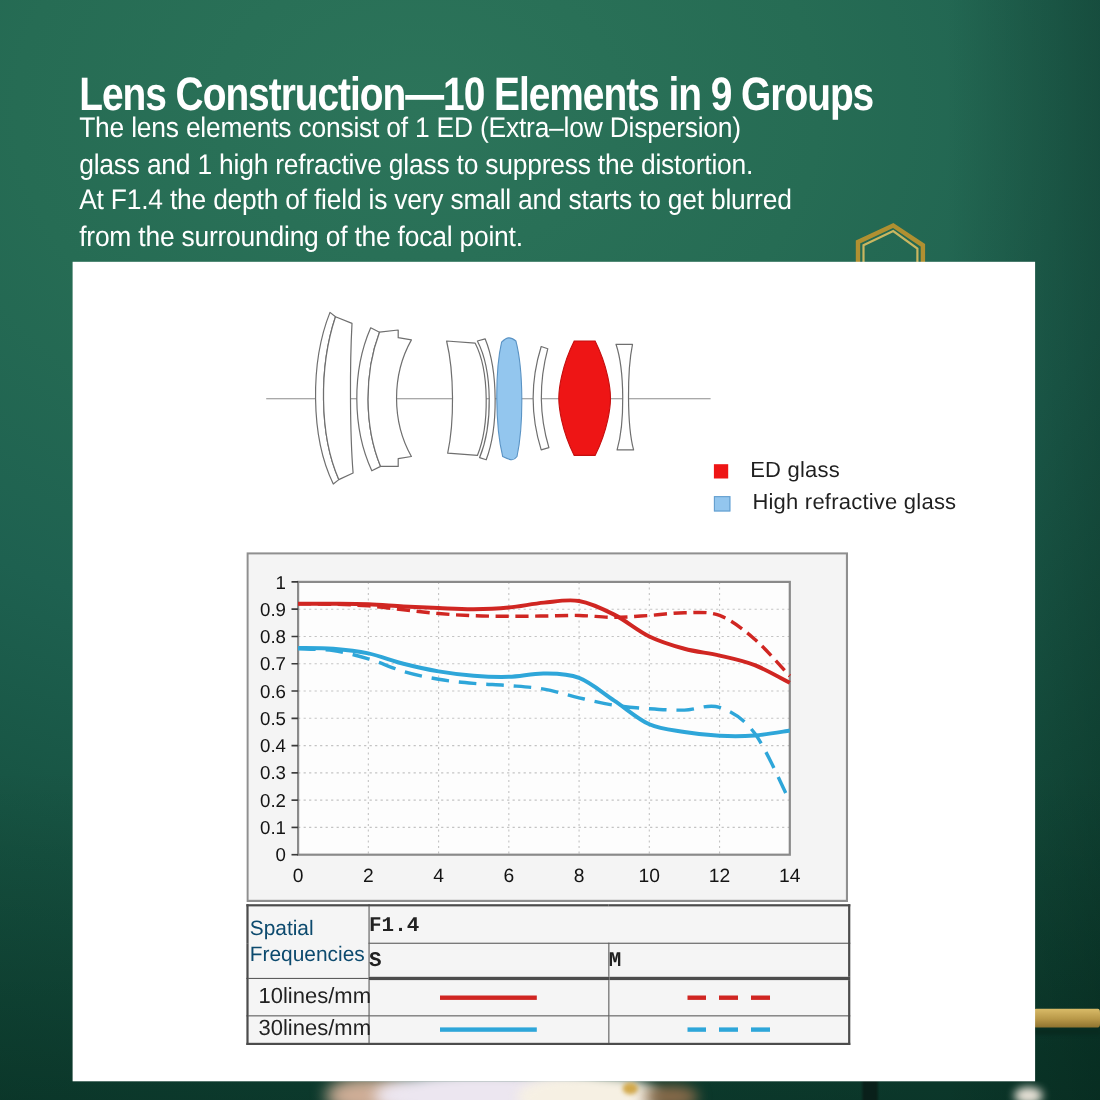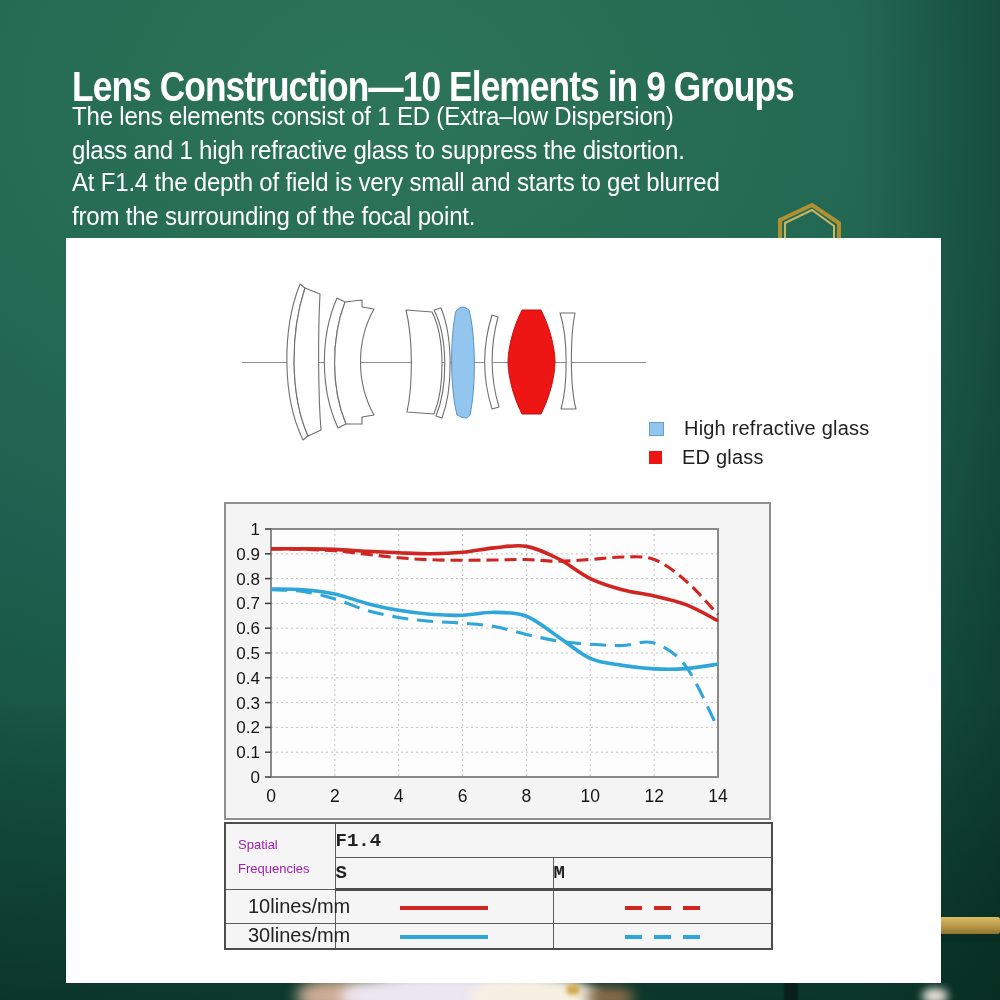--- a/index.html
+++ b/index.html
@@ -44,25 +44,25 @@
   .legend-swatch{width:13px;height:13px;margin-right:20px;flex:0 0 13px;background:var(--c);}
   .legend-swatch.blue{border:1px solid #66a0cf;width:12px;height:12px;}
   .legend-label{font-size:20px;color:#1f1f1f;letter-spacing:.2px;}
 
   .chart-panel{position:absolute;left:158px;top:264px;width:547px;height:318px;}
 
   .mtf-table{position:absolute;left:158px;top:584px;width:547px;height:128px;
     border-collapse:collapse;table-layout:fixed;background:#f5f5f5;
     border:2.5px solid #4c4c4c;}
   .mtf-table td{border:1.5px solid #5c5c5c;padding:0;vertical-align:middle;}
-  .mtf-table td.hdr-left{padding-left:12px;font-size:13px;color:#a21caf;line-height:24px;}
+  .mtf-table td.hdr-left{padding-left:1px;font-size:19px;color:#0c4a6e;line-height:24px;}
   .mtf-table .mono{font-family:"Liberation Mono","DejaVu Sans Mono",monospace;font-weight:bold;
     font-size:19px;color:#222;text-align:left;}
   .mtf-table tr.r2 td{border-bottom:3px solid #4c4c4c;}
-  .mtf-table td.freq{padding-left:22px;font-size:20px;color:#222;}
+  .mtf-table td.freq{padding-left:9px;font-size:20px;color:#222;}
   .mtf-table td.sample-cell{text-align:center;}
   .sample{display:inline-block;height:4px;vertical-align:middle;background:var(--c);}
   .sample.solid{width:88px;}
   .sample.dashed{width:75px;background:repeating-linear-gradient(90deg,var(--c) 0 17px,rgba(0,0,0,0) 17px 29px);}
 </style>
 </head>
 <body>
 
 <h1 id="page-title" class="hero-text">Lens Construction—10 Elements in 9 Groups</h1>
 <div class="hero-text desc">
@@ -101,26 +101,26 @@
       <path class="lens-outline" d="M 200,33 C 214,60 214,110 202,139 L 208,141 C 219,112 219,60 207,31 Z"></path>
       <path class="lens-filled fill-var" d="M 222,34 C 216,60 216,110 223,138 C 231,142 233,142 236,138 C 242,110 242,60 235,33 C 230,29 227,29 222,34 Z" style="--c: #93c6ee;"></path>
       <path class="lens-outline" d="M 258,38 C 248,70 248,100 258,132 L 265,130 C 256,100 256,70 264,40 Z"></path>
       <path class="lens-filled red fill-var" d="M 288,33 L 307,33 C 319,57 321,78 321,85 C 321,92 319,113 307,137 L 288,137 C 276,113 274,92 274,85 C 274,78 276,57 288,33 Z" style="--c: #ee1515;"></path>
       <path class="lens-outline" d="M 326,36 L 341,36 C 336,60 336,110 342,132 L 327,132 C 334,108 334,60 326,36 Z"></path>
     </svg>
   </div>
 
   <div class="legend">
     <div class="legend-row">
+      <span class="legend-swatch" style="--c: #ee1515;"></span>
+      <span class="legend-label">ED glass</span>
+    </div>
+    <div class="legend-row">
       <span class="legend-swatch blue" style="--c: #93c6ee;"></span>
       <span class="legend-label">High refractive glass</span>
-    </div>
-    <div class="legend-row">
-      <span class="legend-swatch" style="--c: #ee1515;"></span>
-      <span class="legend-label">ED glass</span>
     </div>
   </div>
 
   <div class="chart-panel">
     <svg id="mtf-svg" width="547" height="318" viewBox="0 0 547 318">
         <rect x="1" y="1" width="545" height="316" fill="#f4f4f4" stroke="#8f8f8f" stroke-width="2"></rect>
         <rect x="47" y="27" width="447" height="248" fill="#fdfdfd" stroke="none"></rect>
         <line x1="47" y1="250.2" x2="494" y2="250.2" stroke="#c3c3c3" stroke-width="1" stroke-dasharray="2 3"></line>
         <line x1="47" y1="225.4" x2="494" y2="225.4" stroke="#c3c3c3" stroke-width="1" stroke-dasharray="2 3"></line>
         <line x1="47" y1="200.60000000000002" x2="494" y2="200.60000000000002" stroke="#c3c3c3" stroke-width="1" stroke-dasharray="2 3"></line>

